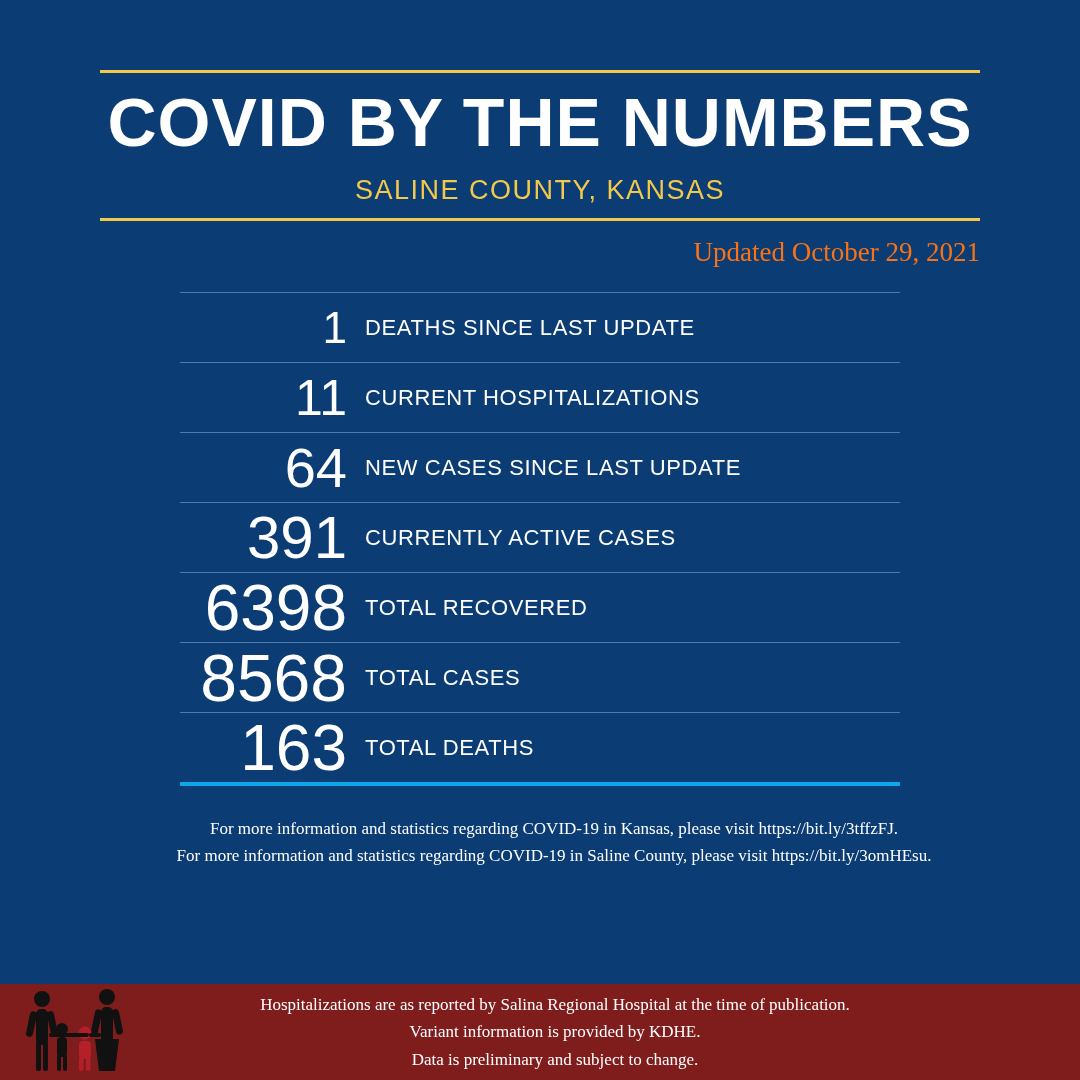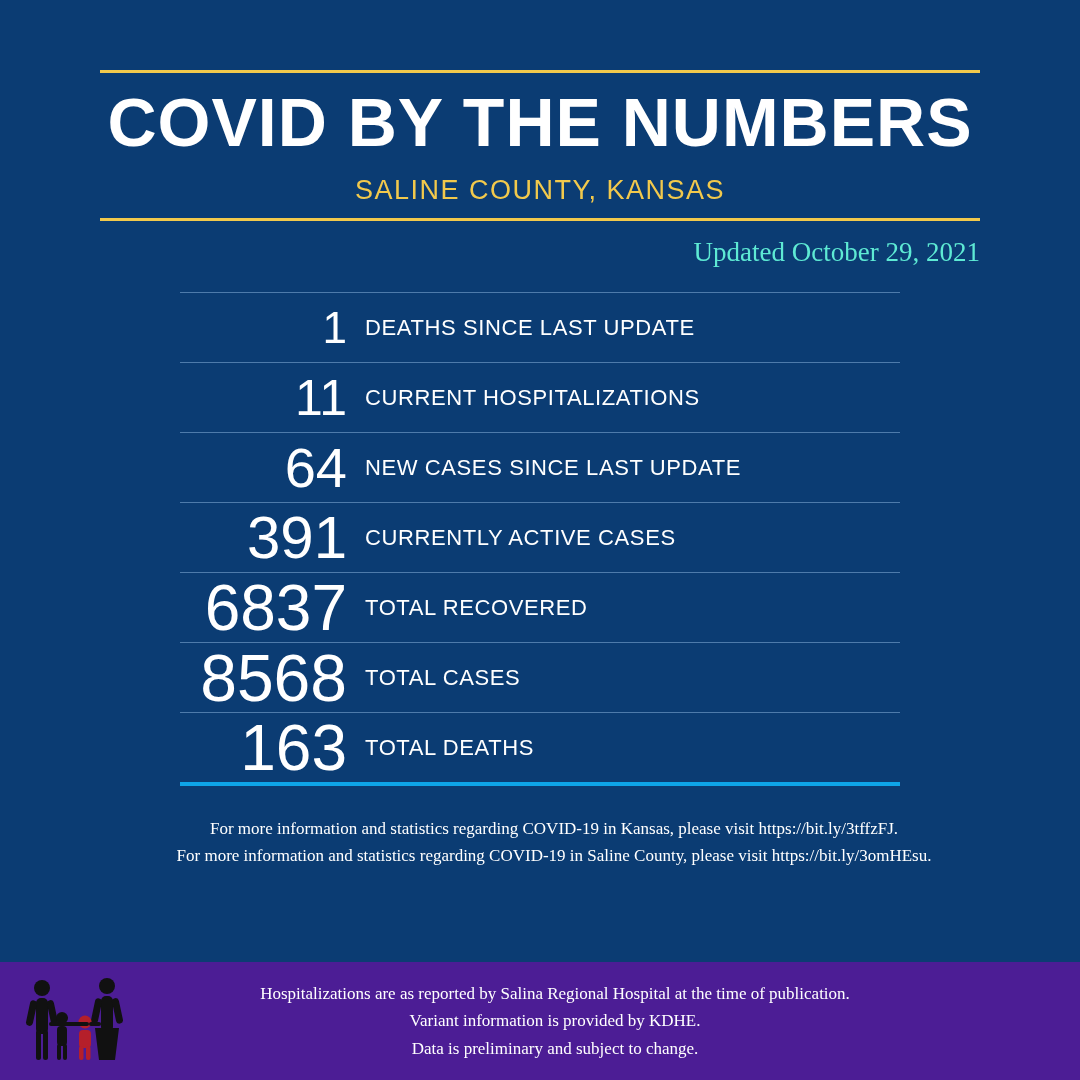--- a/index.html
+++ b/index.html
@@ -50,21 +50,21 @@
     text-transform: uppercase;
   }
   .subtitle {
     color: #f2c94c;
     font-size: 27px;
     letter-spacing: 1.5px;
     margin: 0 0 12px 0;
     text-transform: uppercase;
   }
   .updated {
-    color: #5eead4;
+    color: #f97316;
     font-family: "Liberation Serif", serif;
     font-size: 27px;
     text-align: right;
     padding: 16px 100px 0 0;
   }
 
   
   .stats {
     margin: 24px 180px 0 180px;
     display: flex;
@@ -117,22 +117,22 @@
     line-height: 1.55;
     margin-left: 28px;
   }
 
   
   .bottom-band {
     position: absolute;
     left: 0;
     right: 0;
     bottom: 0;
-    height: 118px;
-    background: #4c1d95;
+    height: 96px;
+    background: #7f1d1d;
     display: flex;
     align-items: center;
   }
   .band-icon {
     width: 140px;
     min-width: 140px;
     display: flex;
     align-items: center;
     justify-content: center;
     padding-left: 10px;
@@ -180,21 +180,21 @@
       <div class="stat-label">NEW CASES SINCE LAST UPDATE</div>
     </div>
 
     <div class="stat-row r3">
       <div class="stat-value">391</div>
       <div class="stat-label">CURRENTLY ACTIVE CASES</div>
     </div>
 
 
     <div class="stat-row r5">
-      <div class="stat-value">6837</div>
+      <div class="stat-value">6398</div>
       <div class="stat-label">TOTAL RECOVERED</div>
     </div>
 
     <div class="stat-row r6">
       <div class="stat-value">8568</div>
       <div class="stat-label">TOTAL CASES</div>
     </div>
 
     <div class="stat-row r7">
       <div class="stat-value">163</div>

